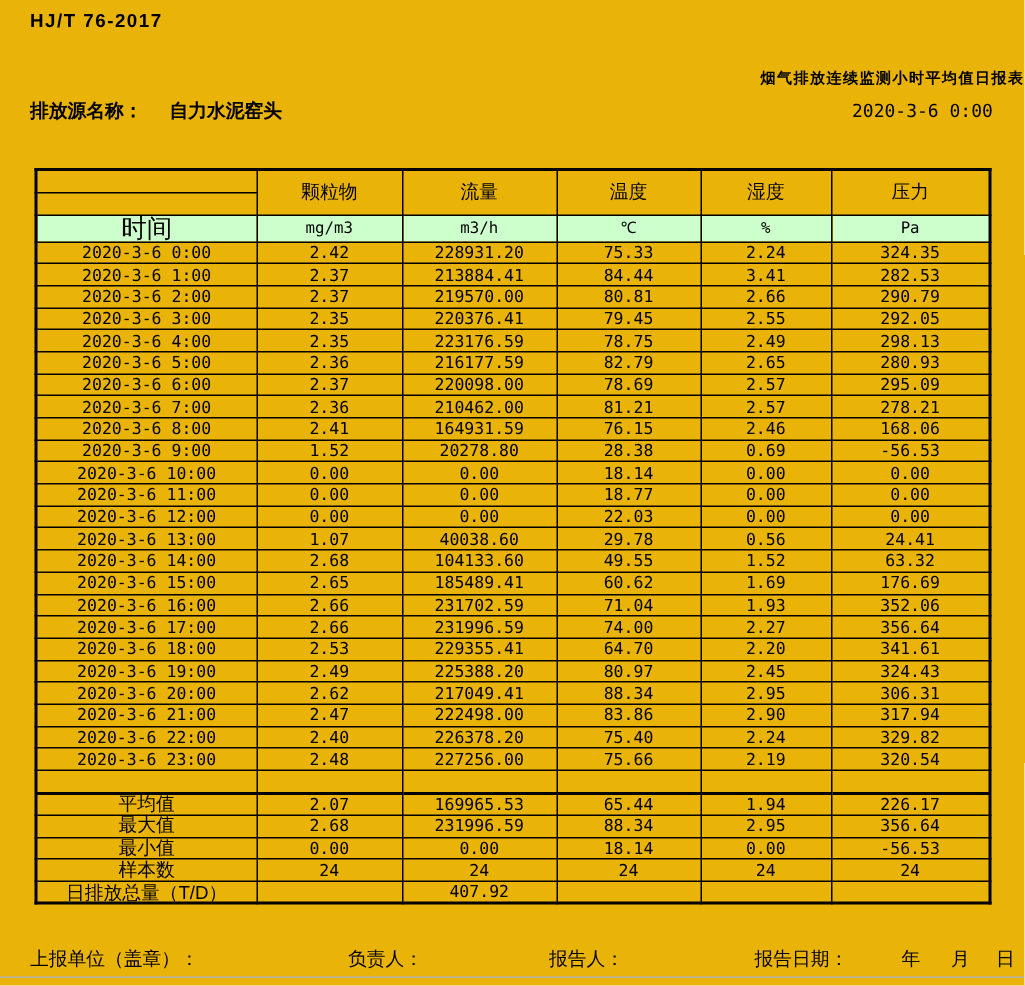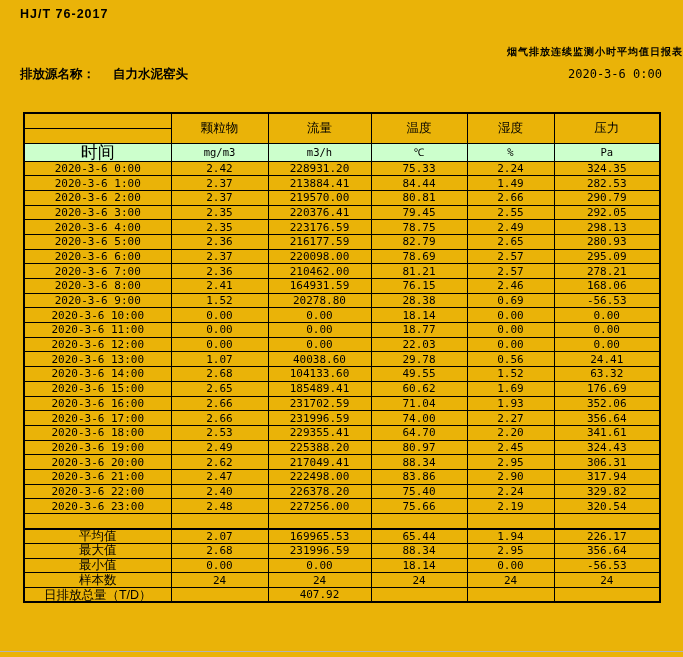--- a/index.html
+++ b/index.html
@@ -96,21 +96,21 @@
           <td class="num">228931.20</td>
           <td class="num">75.33</td>
           <td class="num">2.24</td>
           <td class="num">324.35</td>
         </tr>
         <tr class="data-row">
           <td class="time-cell">2020-3-6 1:00</td>
           <td class="num">2.37</td>
           <td class="num">213884.41</td>
           <td class="num">84.44</td>
-          <td class="num">1.49</td>
+          <td class="num">3.41</td>
           <td class="num">282.53</td>
         </tr>
         <tr class="data-row">
           <td class="time-cell">2020-3-6 2:00</td>
           <td class="num">2.37</td>
           <td class="num">219570.00</td>
           <td class="num">80.81</td>
           <td class="num">2.66</td>
           <td class="num">290.79</td>
         </tr>
@@ -327,15 +327,24 @@
           <td class="num"></td>
           <td class="num">407.92</td>
           <td class="num"></td>
           <td class="num"></td>
           <td class="num"></td>
         </tr>
       </tbody>
   </table>
 
 
+  <div class="sign-line">
+    <span class="lbl-unit">上报单位（盖章）：</span>
+    <span class="lbl-resp">负责人：</span>
+    <span class="lbl-report">报告人：</span>
+    <span class="lbl-date">报告日期：</span>
+    <span class="lbl-year">年</span>
+    <span class="lbl-month">月</span>
+    <span class="lbl-day">日</span>
+  </div>
 
   <div class="bottom-rule"></div>
 </div>
 
 </body></html>

